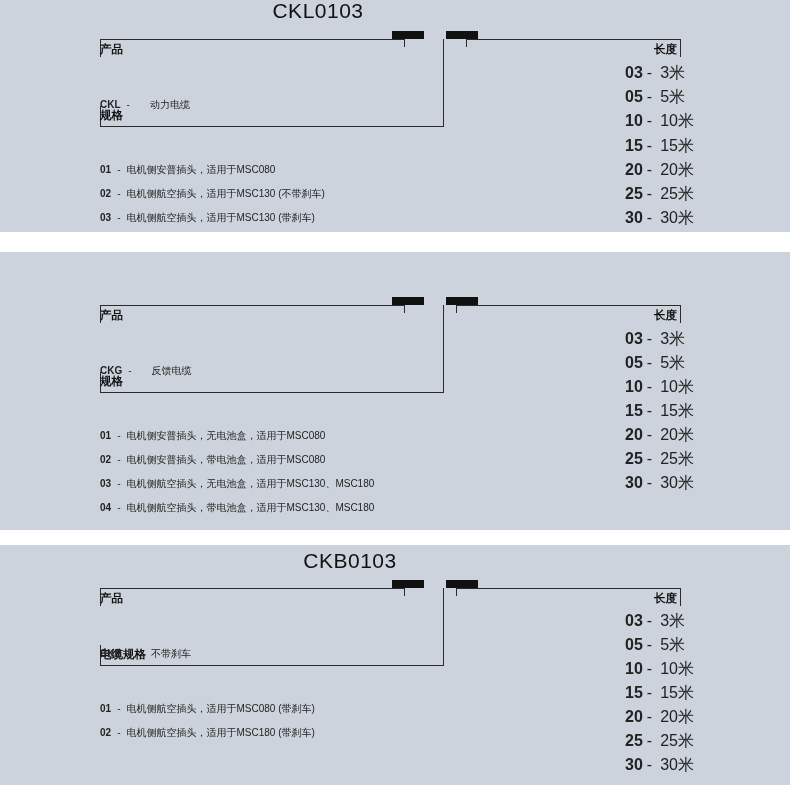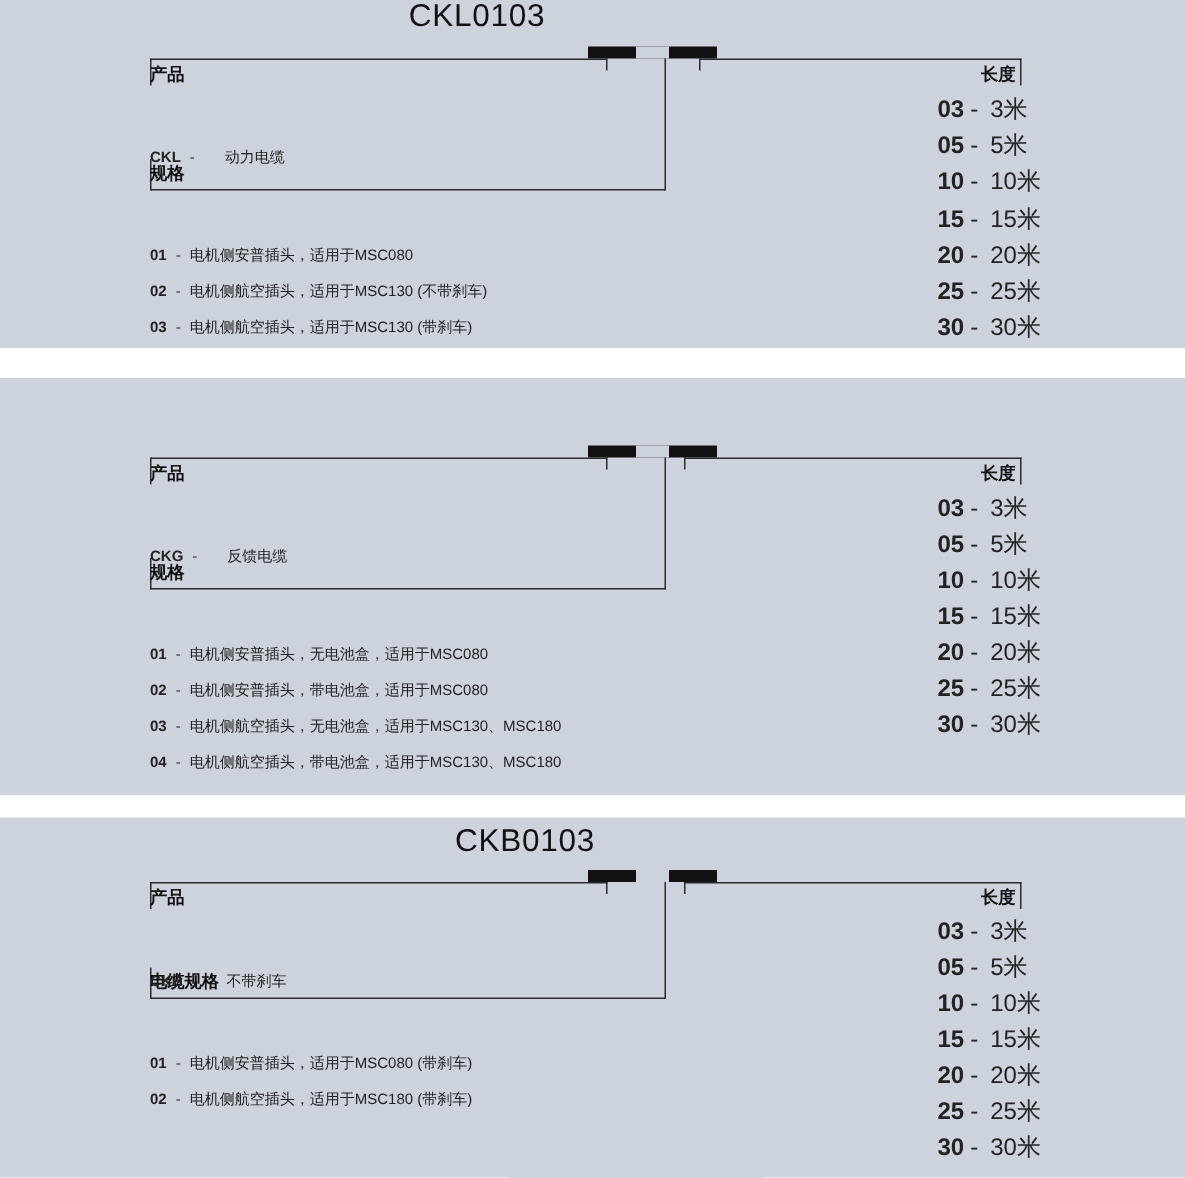--- a/index.html
+++ b/index.html
@@ -258,21 +258,21 @@
 
     <div class="sec-head" style="left:100px; top:46px;">产品</div>
     <div class="sec-head" style="left:100px; top:102px;">电缆规格</div>
     <div class="sec-head" style="left:654px; top:46px;">长度</div>
 
     <div class="row" style="left:100px; top:71px;">
       <span class="key">CKB</span><span class="dash">-</span><span class="val" style="padding-left:14px;">不带刹车</span>
     </div>
 
     <div class="row" style="left:100px; top:126px;">
-      <span class="key">01</span><span class="dash">-</span><span class="val">电机侧安普插头，适用于MSC080 (带刹车)</span>
+      <span class="key">01</span><span class="dash">-</span><span class="val">电机侧航空插头，适用于MSC080 (带刹车)</span>
     </div>
     <div class="row" style="left:100px; top:150px;">
       <span class="key">02</span><span class="dash">-</span><span class="val">电机侧航空插头，适用于MSC180 (带刹车)</span>
     </div>
 
     <div class="len-row" style="left:625px; top:66px;">
       <span class="key">03</span><span class="dash">-</span><span class="val">3米</span>
     </div>
     <div class="len-row" style="left:625px; top:90px;">
       <span class="key">05</span><span class="dash">-</span><span class="val">5米</span>

